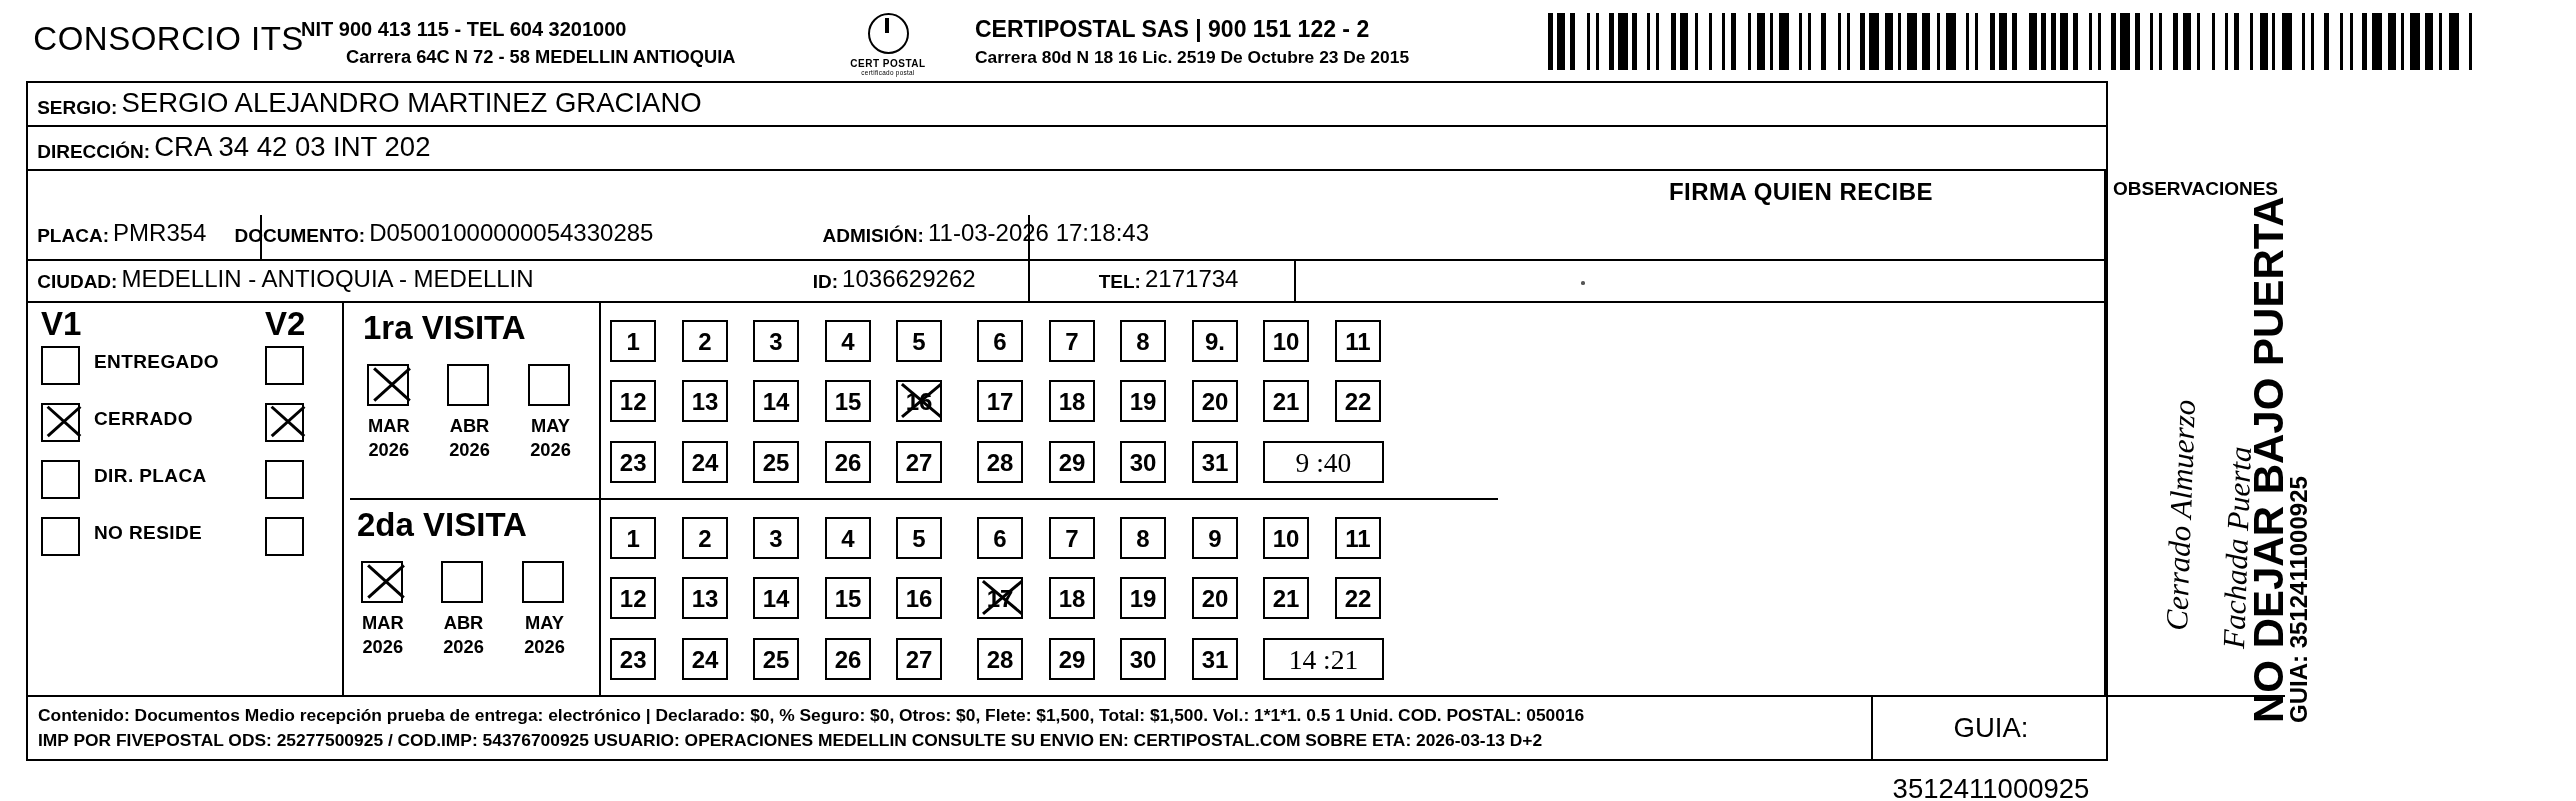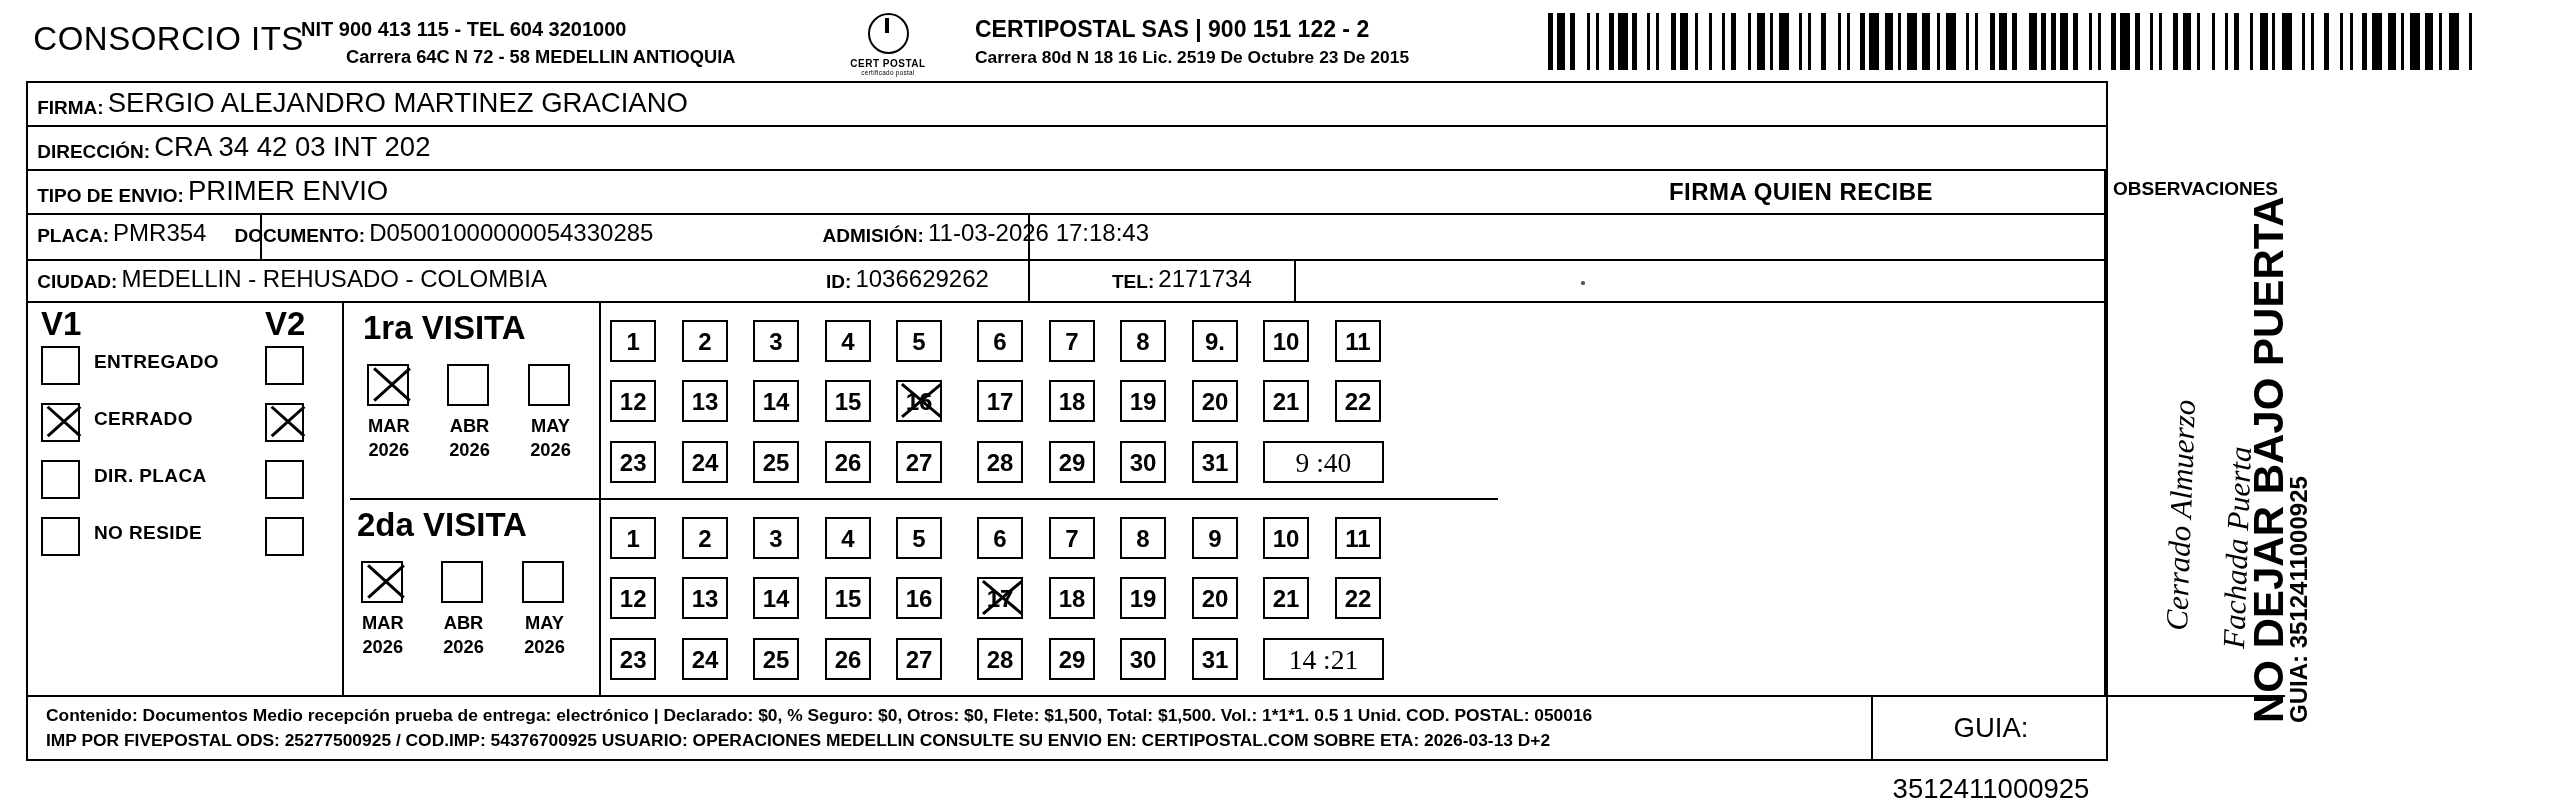--- a/index.html
+++ b/index.html
@@ -69,21 +69,21 @@
   .dbox.x:after{content:"";position:absolute;left:-1.8px;top:17.4px;width:51px;height:2.8px;background:#000;transform:rotate(-40deg);}
   .timebox{position:absolute;width:117px;height:42px;border:2.8px solid #000;box-sizing:border-box;font-size:27.5px;text-align:center;line-height:39px;font-family:"Liberation Serif",serif;}
 
   
   .firma{position:absolute;left:1470px;top:88px;width:608px;height:526px;box-sizing:border-box;border-right:2.8px solid #000;border-bottom:2.8px solid #000;}
   .firma .ft{position:absolute;top:7.3px;left:0;width:100%;text-align:center;font-size:24px;font-weight:bold;letter-spacing:0.5px;}
 
   .obs-head{position:absolute;top:7.3px;left:0;width:100%;text-align:center;font-size:19px;font-weight:bold;}
 
   .footer{position:absolute;left:0;top:614px;width:100%;height:63px;box-sizing:border-box;}
-  .f-l{position:absolute;left:18px;top:5.5px;width:1825px;}
+  .f-l{position:absolute;left:10px;top:5.5px;width:1825px;}
   .f-l div{font-size:17.4px;line-height:25px;font-weight:bold;}
   .f-r{position:absolute;left:1843px;top:0;width:238px;height:100%;border-left:2.8px solid #000;box-sizing:border-box;text-align:center;font-size:27.5px;line-height:61px;}
 
   
   .vert{position:absolute;left:2109px;top:81px;width:183px;height:680px;}
   .vtext{position:absolute;transform:rotate(-90deg);transform-origin:left top;white-space:nowrap;font-weight:bold;}
   .vmain{left:136px;top:642px;font-size:42px;}
   .vsub{left:176px;top:642px;font-size:24px;}
   .hand-rot{position:absolute;transform:rotate(-88deg);transform-origin:left top;white-space:nowrap;font-family:"Liberation Serif",serif;font-style:italic;font-size:31px;}
 
@@ -182,46 +182,42 @@
         <i style="left: 877px; width: 8.3px;"></i>
         <i style="left: 891px; width: 2.8px;"></i>
         <i style="left: 901px; width: 10px;"></i>
         <i style="left: 921px; width: 2.8px;"></i>
       </div>
   </div>
 
   <div class="frame">
 
     <div class="row" id="r-nombre">
-      <span class="lbl">FIRMA:</span>
+      <span class="lbl">SERGIO:</span>
       <span class="val">SERGIO ALEJANDRO MARTINEZ GRACIANO</span>
     </div>
 
     <div class="row" id="r-direccion">
       <span class="lbl">DIRECCIÓN:</span>
       <span class="val">CRA 34   42 03 INT 202</span>
     </div>
 
-    <div class="row" id="r-tipo">
-      <span class="lbl">TIPO DE ENVIO:</span>
-      <span class="val">PRIMER ENVIO</span>
-    </div>
 
     <div class="row" id="r-placa">
       <span class="lbl">PLACA:</span>
       <span class="val val-s">PMR354</span>
       <span class="lbl" style="margin-left:24px">DOCUMENTO:</span>
       <span class="val val-s">D05001000000054330285</span>
       <span class="lbl" style="margin-left:165px">ADMISIÓN:</span>
       <span class="val val-s">11-03-2026 17:18:43</span>
     </div>
 
     <div class="row" id="r-ciudad">
       <span class="lbl">CIUDAD:</span>
-      <span class="val val-s">MEDELLIN - REHUSADO - COLOMBIA</span>
+      <span class="val val-s">MEDELLIN - ANTIOQUIA - MEDELLIN</span>
       <span class="lbl" style="margin-left:275px">ID:</span>
       <span class="val val-s">1036629262</span>
       <span class="lbl" style="margin-left:119px">TEL:</span>
       <span class="val val-s">2171734</span>
     </div>
 
     <div class="vline" style="left:232px;top:132px;height:46px;"></div>
     <div class="vline" style="left:1000px;top:132px;height:46px;"></div>
     <div class="vline" style="left:1000px;top:178px;height:42px;"></div>
     <div class="vline" style="left:1266px;top:178px;height:42px;"></div>

